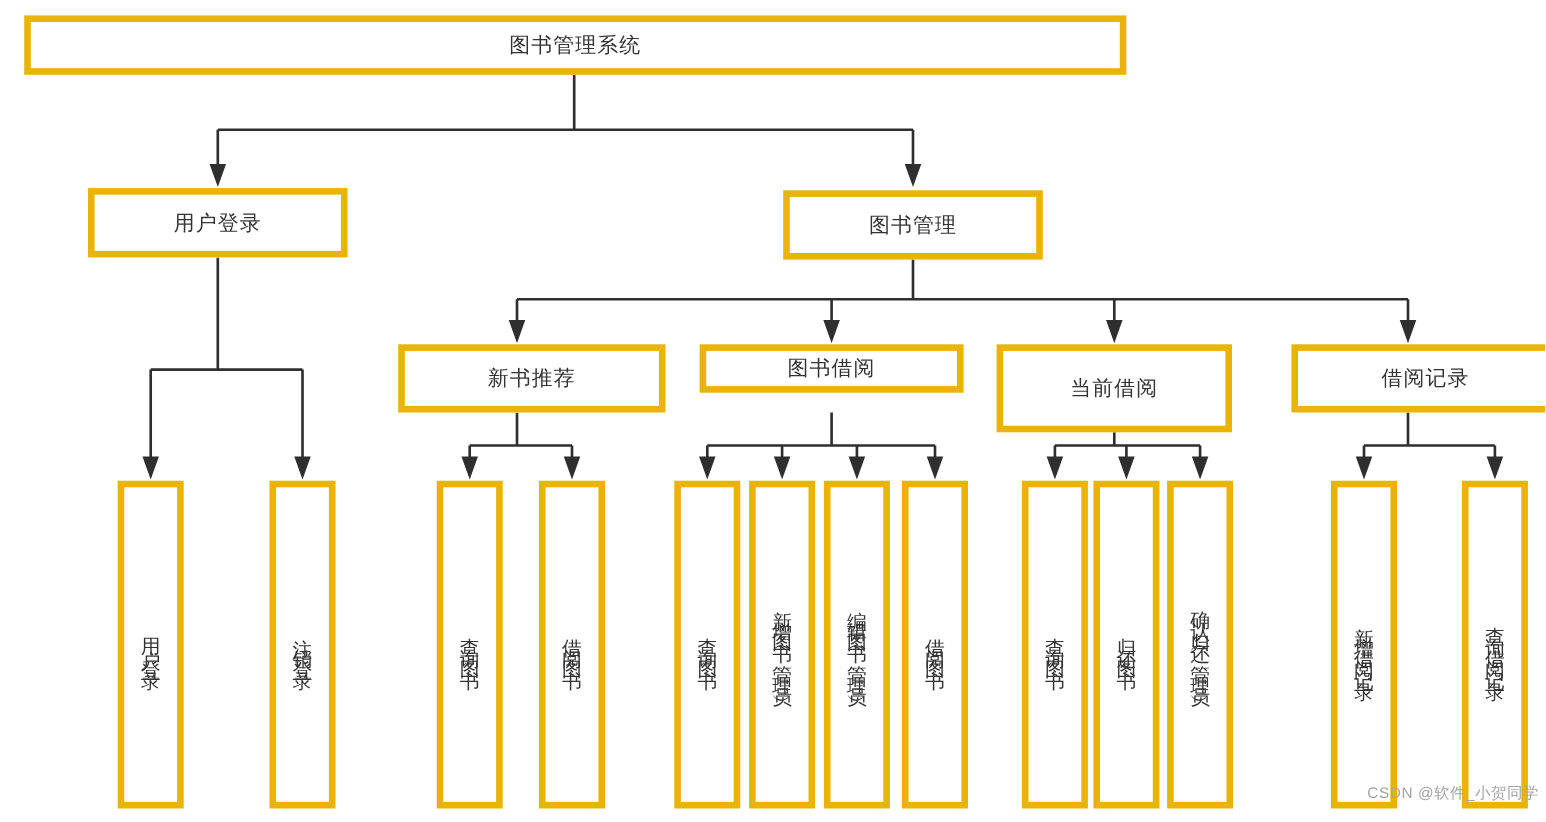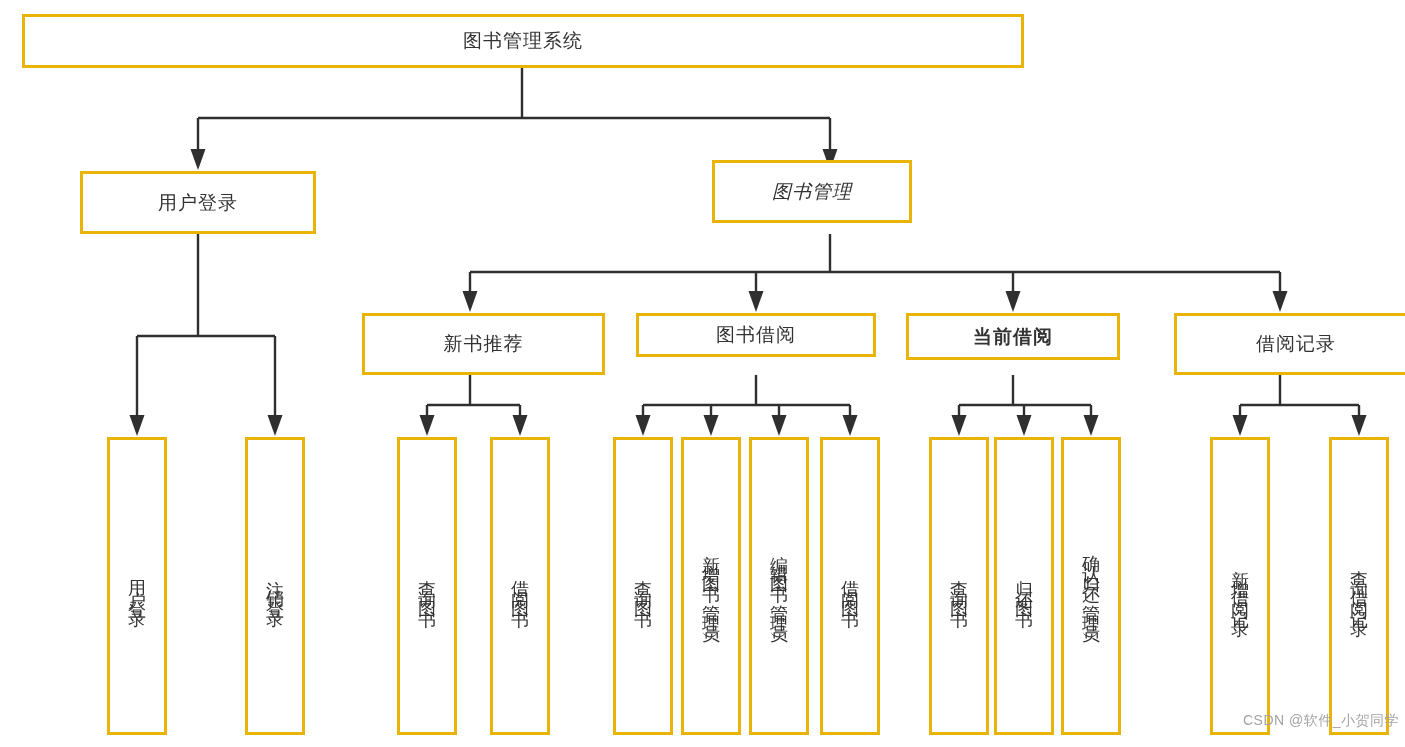--- a/index.html
+++ b/index.html
@@ -13,21 +13,21 @@
   }
   svg.connectors {
     position: absolute;
     left: 0; top: 0;
     width: 1405px; height: 747px;
   }
   .node {
     position: absolute;
     box-sizing: border-box;
     background: #ffffff;
-    border: 3px solid #eab308;
+    border: 6px solid #eab308;
     color: #333333;
     display: flex;
     align-items: center;
     justify-content: center;
     font-size: 19px;
     letter-spacing: 1px;
     white-space: nowrap;
   }
   .vbox {
     writing-mode: vertical-rl;
@@ -100,25 +100,25 @@
       <polygon points="1016.5,415 1031.5,415 1024,436"></polygon>
       <polygon points="1083.5,415 1098.5,415 1091,436"></polygon>
       <polygon points="1232.5,415 1247.5,415 1240,436"></polygon>
       <polygon points="1351.5,415 1366.5,415 1359,436"></polygon>
     </g>
   </svg>
 
   <div class="node" style="left:22px; top:14px; width:1002px; height:54px;">图书管理系统</div>
 
   <div class="node" style="left:80px; top:171px; width:236px; height:63px;">用户登录</div>
-  <div class="node" style="left:712px; top:160px; width:200px; height:63px;font-style:italic;">图书管理</div>
+  <div class="node" style="left:712px; top:173px; width:236px; height:63px;">图书管理</div>
 
   <div class="node" style="left:362px; top:313px; width:243px; height:62px;">新书推荐</div>
   <div class="node" style="left:636px; top:313px; width:240px; height:44px;">图书借阅</div>
-  <div class="node" style="left:906px; top:313px; width:214px; height:47px;font-weight:bold;">当前借阅</div>
+  <div class="node" style="left:906px; top:313px; width:214px; height:80px;">当前借阅</div>
   <div class="node" style="left:1174px; top:313px; width:244px; height:62px;">借阅记录</div>
 
   <div class="node vbox" style="left:107px; top:437px; width:60px; height:298px;">用户登录</div>
   <div class="node vbox" style="left:245px; top:437px; width:60px; height:298px;">注销登录</div>
 
   <div class="node vbox" style="left:397px; top:437px; width:60px; height:298px;">查询图书</div>
   <div class="node vbox" style="left:490px; top:437px; width:60px; height:298px;">借阅图书</div>
 
   <div class="node vbox" style="left:613px; top:437px; width:60px; height:298px;">查询图书</div>
   <div class="node vbox" style="left:681px; top:437px; width:60px; height:298px;">新增图书（管理员）</div>

